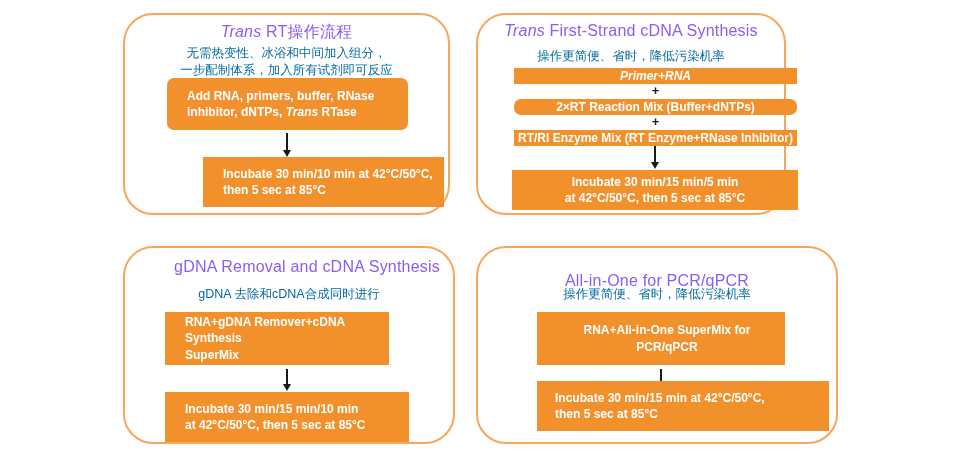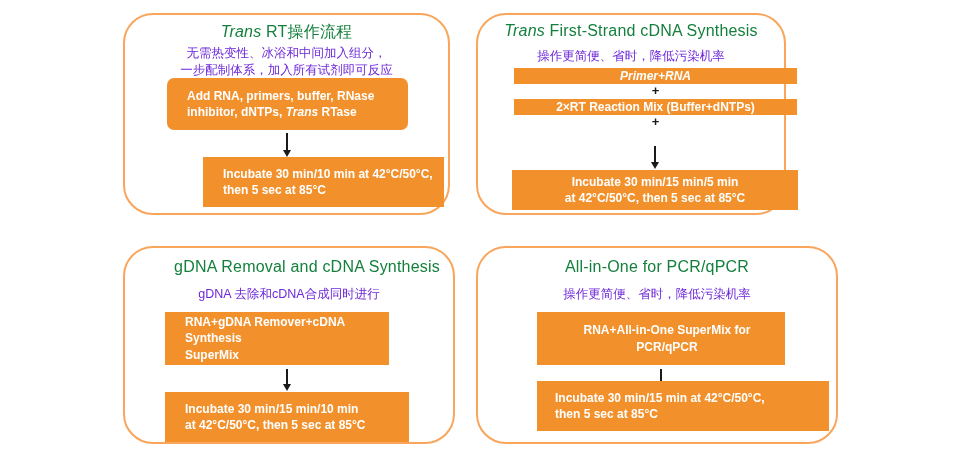--- a/index.html
+++ b/index.html
@@ -14,31 +14,31 @@
     position: absolute;
     background: #ffffff;
     border: 2px solid #F9A55B;
     border-radius: 30px;
     box-sizing: border-box;
   }
   .panel-title {
     position: absolute;
     left: 0; width: 100%;
     text-align: center;
-    color: #15803d;
+    color: #8b5cf6;
     font-size: 16px;
     font-weight: 400;
     letter-spacing: 0.2px;
   }
   .it { font-style: italic; }
   .subtitle {
     position: absolute;
     left: 0; width: 100%;
     text-align: center;
-    color: #6d28d9;
+    color: #0369a1;
     font-size: 12.5px;
     line-height: 17px;
     white-space: pre-line;
   }
   .obox {
     position: absolute;
     background: #F2912C;
     color: #ffffff;
     font-weight: 700;
     font-size: 12px;
@@ -94,39 +94,39 @@
   #panel-trans-rt .arrow { left: 154px; top: 118px; }
   #panel-trans-rt .arrow .shaft { height: 17px; }
   #panel-trans-rt .step2 { left: 42px; top: 142px; width: 241px; height: 50px; margin-left: 36px; }
 
   
   #panel-first-strand { left: 476px; top: 13px; width: 310px; height: 202px; }
   #panel-first-strand .panel-title { top: 7px; }
   #panel-first-strand .subtitle { top: 33px; }
   #panel-first-strand .bar1 { left: 36px; top: 53px; width: 283px; font-style: italic; }
   #panel-first-strand .plus1 { left: 36px; top: 68px; width: 283px; }
-  #panel-first-strand .bar2 { left: 36px; top: 84px; width: 283px; }
+  #panel-first-strand .bar2 { left: 36px; top: 84px; width: 283px; border-radius: 7px; }
   #panel-first-strand .plus2 { left: 36px; top: 99px; width: 283px; }
   #panel-first-strand .bar3 { left: 36px; top: 115px; width: 283px; }
   #panel-first-strand .arrow { left: 169px; top: 131px; }
   #panel-first-strand .arrow .shaft { height: 16px; }
   #panel-first-strand .step-final { left: 34px; top: 155px; width: 286px; height: 40px; }
 
   
   #panel-gdna-removal { left: 123px; top: 246px; width: 332px; height: 198px; }
   #panel-gdna-removal .panel-title { top: 10px; padding-left: 18px; }
   #panel-gdna-removal .subtitle { top: 38px; }
   #panel-gdna-removal .step1 { left: 40px; top: 64px; width: 224px; height: 53px; }
   #panel-gdna-removal .arrow { left: 154px; top: 121px; }
   #panel-gdna-removal .arrow .shaft { height: 15px; }
   #panel-gdna-removal .step2 { left: 40px; top: 144px; width: 244px; height: 50px; }
 
   
   #panel-all-in-one { left: 476px; top: 246px; width: 362px; height: 198px; }
-  #panel-all-in-one .panel-title { top: 10px; }
+  #panel-all-in-one .panel-title { top: 24px; }
   #panel-all-in-one .subtitle { top: 38px; }
   #panel-all-in-one .step1 { left: 59px; top: 64px; width: 248px; height: 53px; padding-left: 16px; }
   #panel-all-in-one .arrow { left: 175px; top: 121px; }
   #panel-all-in-one .arrow .shaft { height: 15px; }
   #panel-all-in-one .step2 { left: 59px; top: 133px; width: 292px; height: 50px; padding-left: 18px; }
 </style>
 </head>
 <body>
 
 <div class="panel" id="panel-trans-rt">
@@ -143,20 +143,21 @@
 then 5 sec at 85°C</div>
 </div>
 
 <div class="panel" id="panel-first-strand">
   <div class="panel-title"><span class="it">Trans</span><span> First-Strand cDNA Synthesis</span></div>
   <div class="subtitle">操作更简便、省时，降低污染机率</div>
   <div class="bar bar1">Primer+RNA</div>
   <div class="plus plus1">+</div>
   <div class="bar bar2">2×RT Reaction Mix (Buffer+dNTPs)</div>
   <div class="plus plus2">+</div>
+  <div class="bar bar3">RT/RI Enzyme Mix (RT Enzyme+RNase Inhibitor)</div>
   <div class="arrow">
       <div class="shaft"></div>
       <div class="head"></div>
     </div>
   <div class="obox align-center step-final">Incubate 30 min/15 min/5 min
 at 42°C/50°C, then 5 sec at 85°C</div>
 </div>
 
 <div class="panel" id="panel-gdna-removal">
   <div class="panel-title">gDNA Removal and cDNA Synthesis</div>

